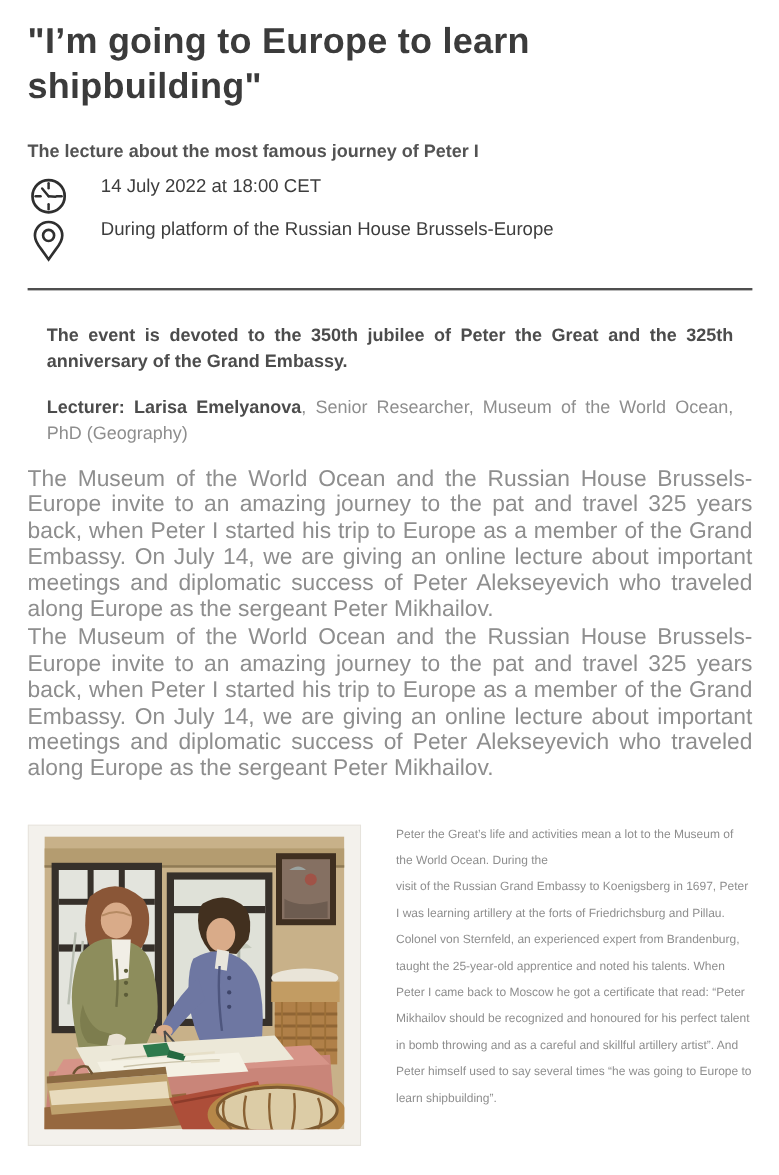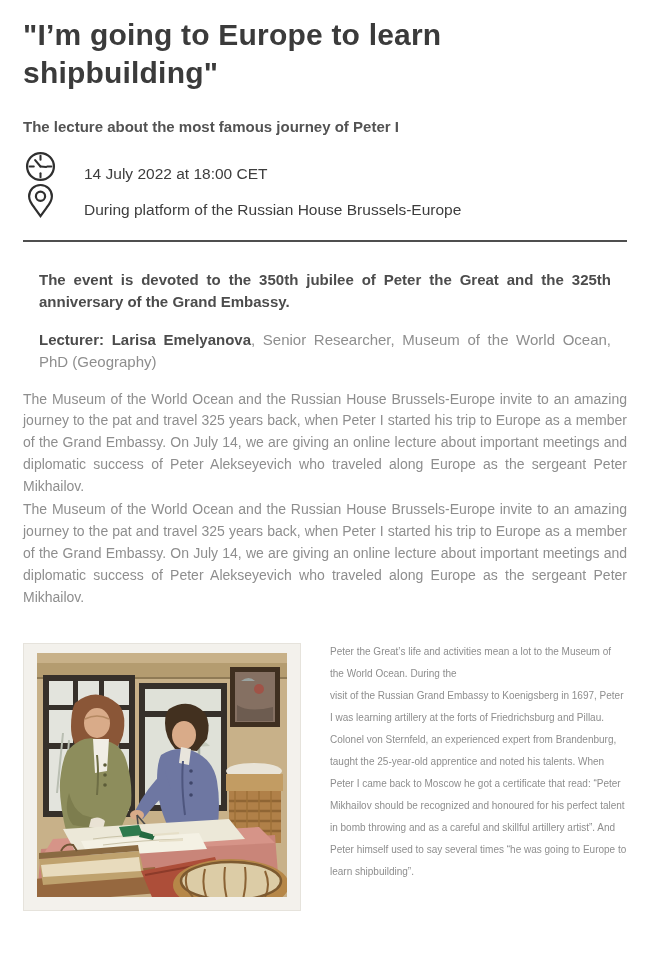--- a/index.html
+++ b/index.html
@@ -31,21 +31,21 @@
     margin: 26px 0 0;
     font-size: 15px;
     line-height: 18px;
     font-weight: 700;
     color: #535353;
   }
   
   .event-info { margin-top: 11px; }
   .event-row {
     display: flex;
-    align-items: flex-end;
+    align-items: flex-start;
     min-height: 36px;
   }
   .event-icon {
     width: 34px;
     display: flex;
     justify-content: center;
     align-items: center;
     flex: 0 0 34px;
   }
   .event-text {
@@ -69,21 +69,21 @@
   }
   .intro p { margin: 16px; }
   .bold-text {
     font-weight: 700;
     color: #4c4c4c;
   }
   .light-text { color: #8e8e8e; }
   
   .body-par {
     margin: 2px 0 0;
-    font-size: 14px;
+    font-size: 19px;
     line-height: 21.8px;
     text-align: justify;
     color: #8e8e8e;
   }
   
   .feature { margin-top: 33px; }
   .feature::after { content: ""; display: block; clear: both; }
   .feature-image {
     float: left;
     width: 278px;

